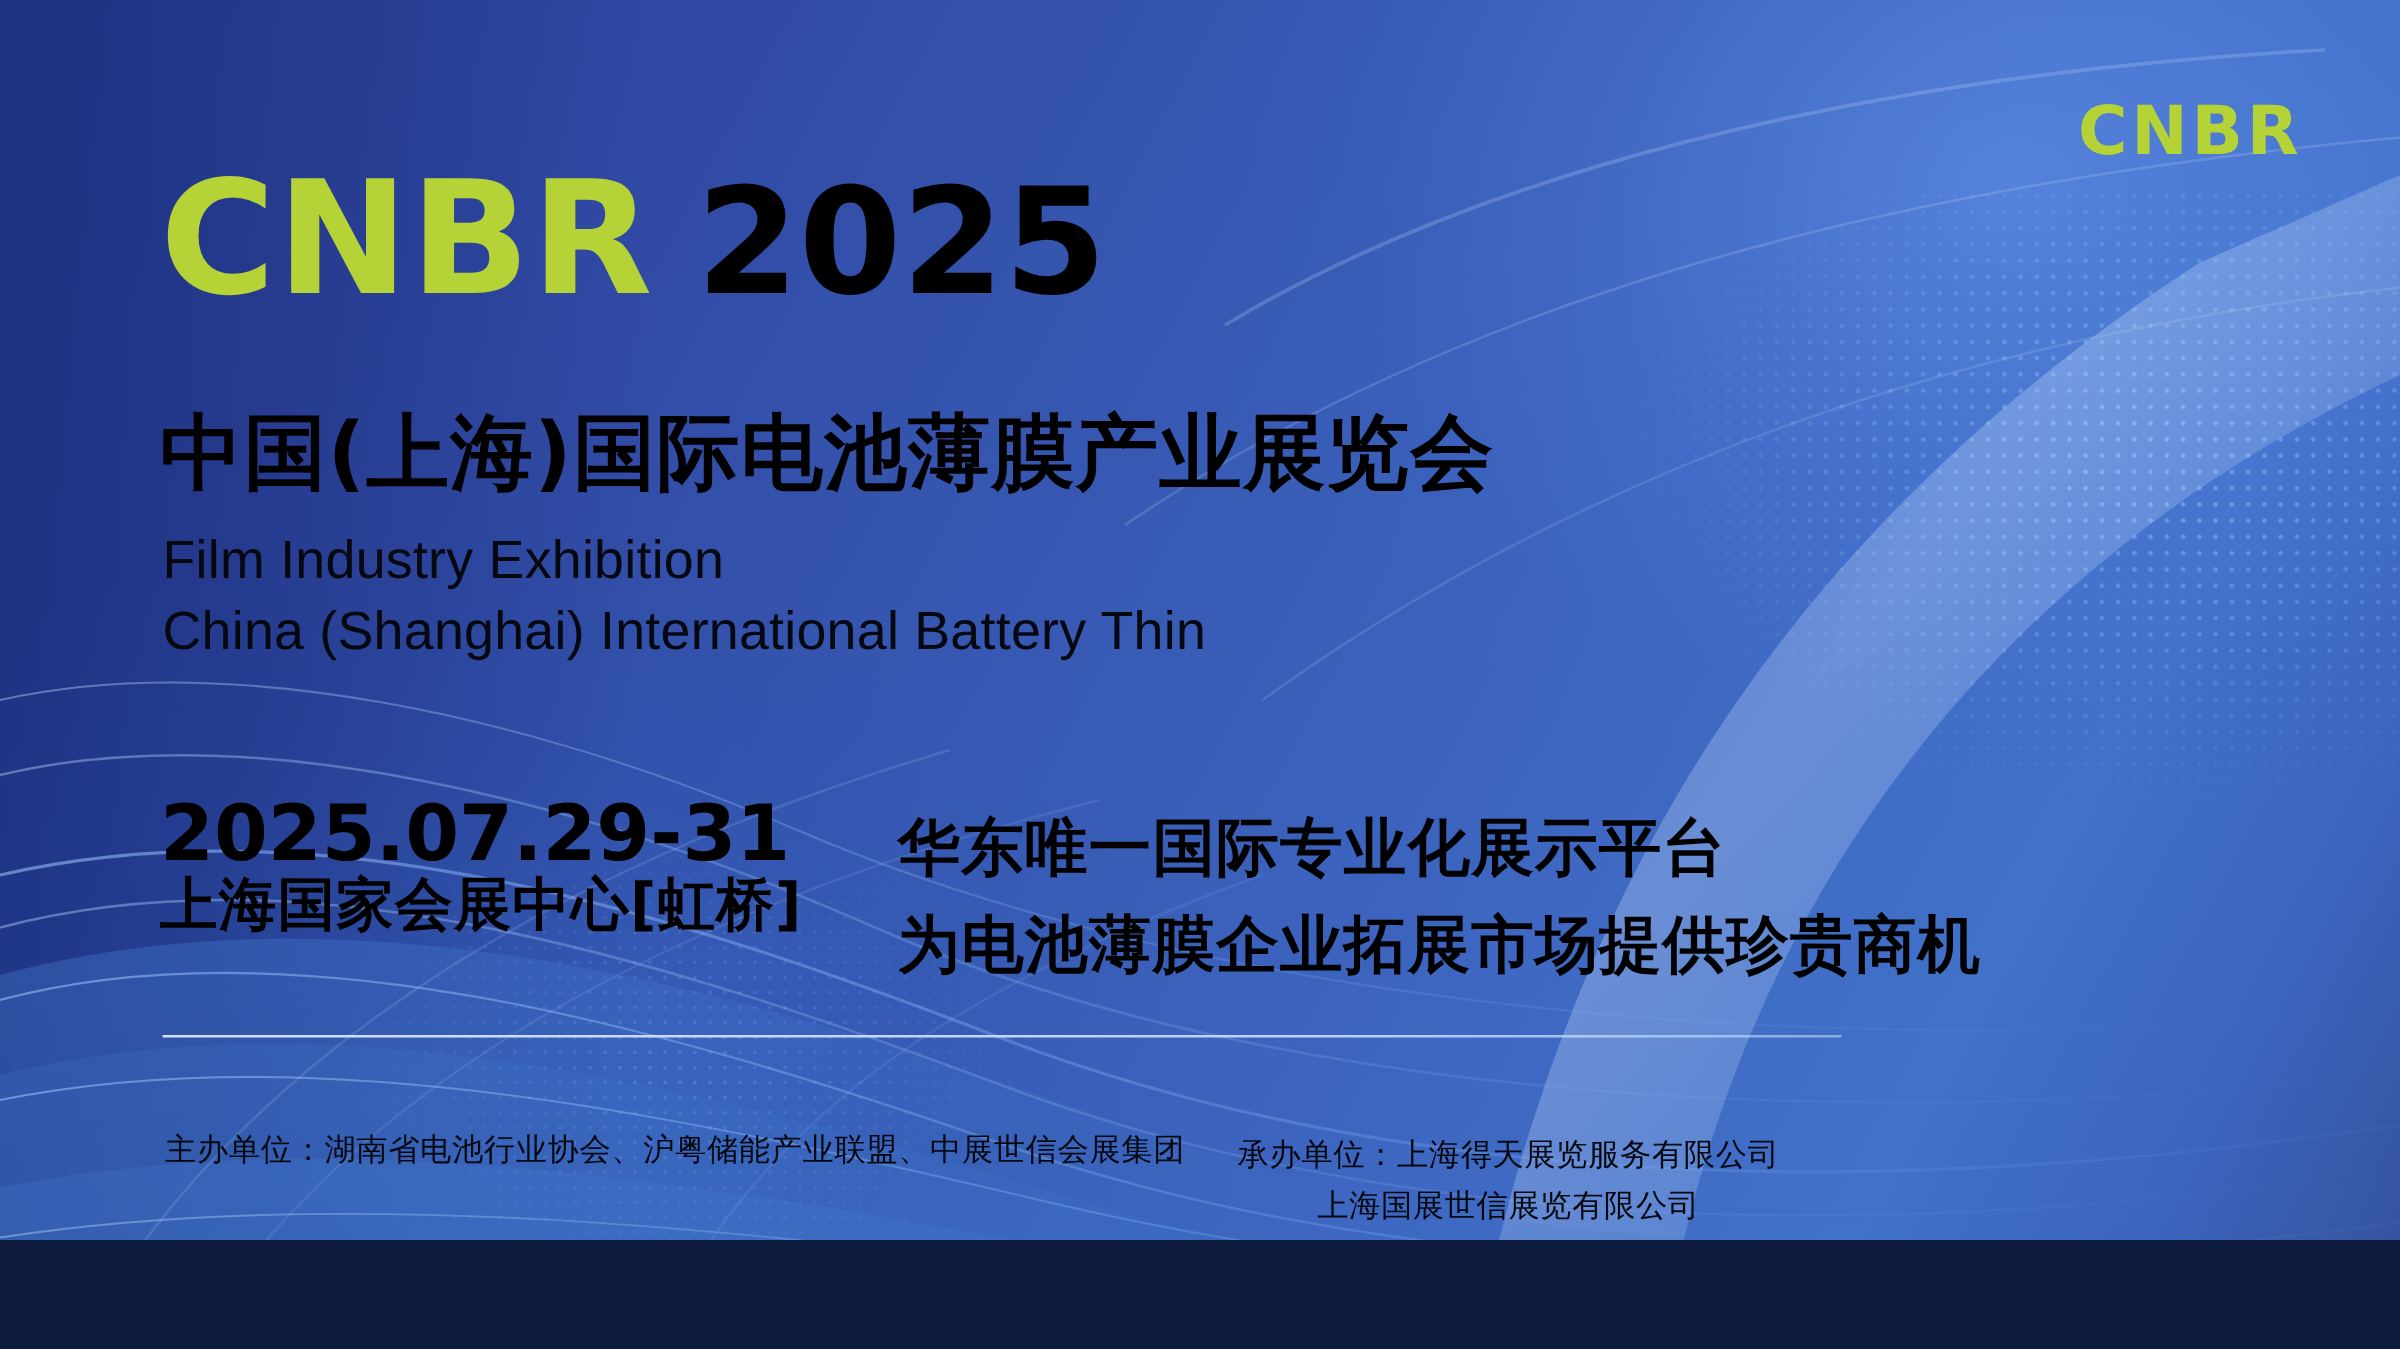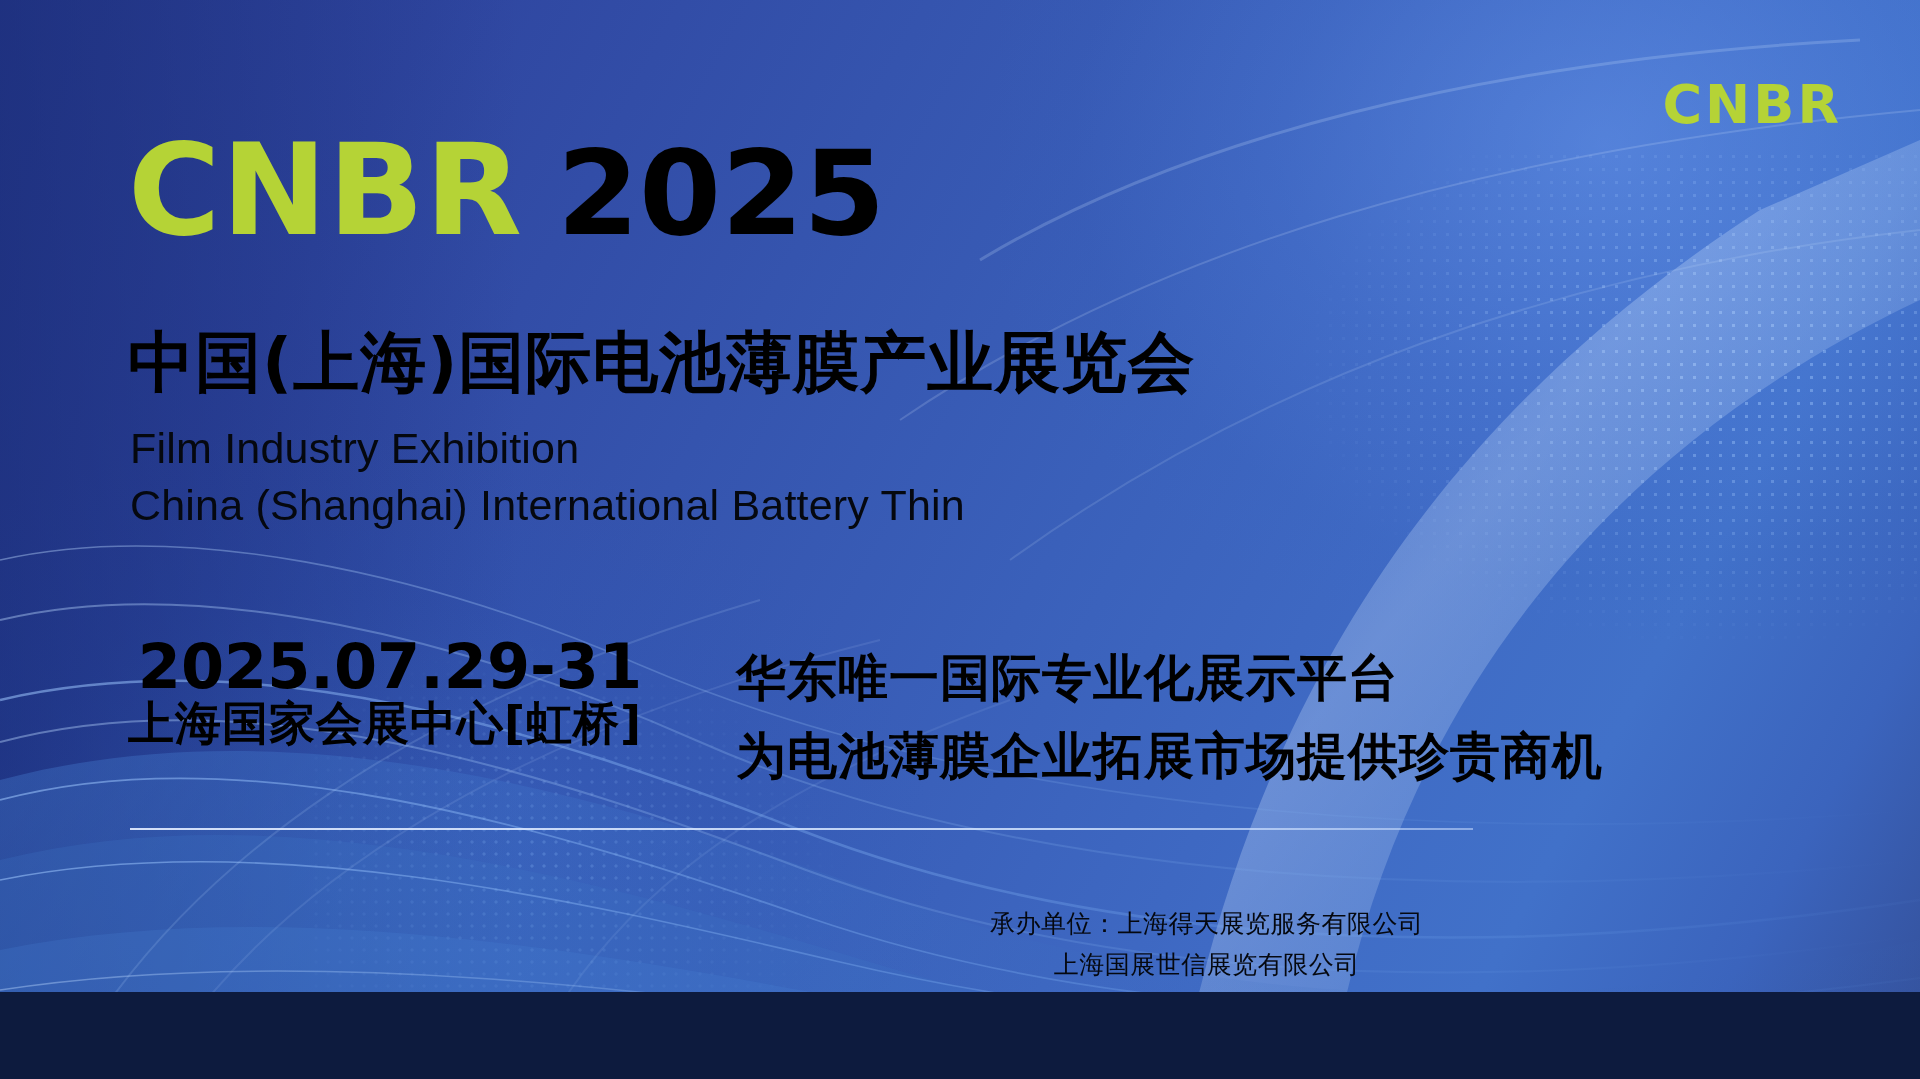--- a/index.html
+++ b/index.html
@@ -144,34 +144,33 @@
     position: absolute;
     left: 128px; top: 636px;
   }
   .date-line {
     font-family: "DejaVu Sans", sans-serif;
     font-size: 62px;
     font-weight: 800;
     color: #000;
     letter-spacing: 0px;
     line-height: 1;
-    text-align: right;
   }
   .venue-line {
     font-size: 46px;
     font-weight: 700;
     color: #000;
     letter-spacing: 1px;
     line-height: 1.1;
     font-family: "DejaVu Sans", "Liberation Sans", sans-serif;
   }
 
   .tagline {
     position: absolute;
-    left: 736px; top: 640px;
+    left: 718px; top: 640px;
     font-family: Liberation Serif, serif;
     font-size: 50px;
     font-weight: 700;
     color: #000;
     line-height: 1.55;
     letter-spacing: 1px;
     white-space: nowrap;
   }
 
   .divider {
@@ -286,20 +285,21 @@
       <div class="venue-line">上海国家会展中心[虹桥]</div>
     </div>
 
     <div class="tagline">
       <div>华东唯一国际专业化展示平台</div>
       <div>为电池薄膜企业拓展市场提供珍贵商机</div>
     </div>
 
     <div class="divider"></div>
 
+    <div class="footer-left">主办单位：湖南省电池行业协会、沪粤储能产业联盟、中展世信会展集团</div>
 
     <div class="footer-right">
       <span>承办单位：上海得天展览服务有限公司</span>
       <span class="l2">上海国展世信展览有限公司</span>
     </div>
 
   </div>
 </div>
 
 </body></html>

